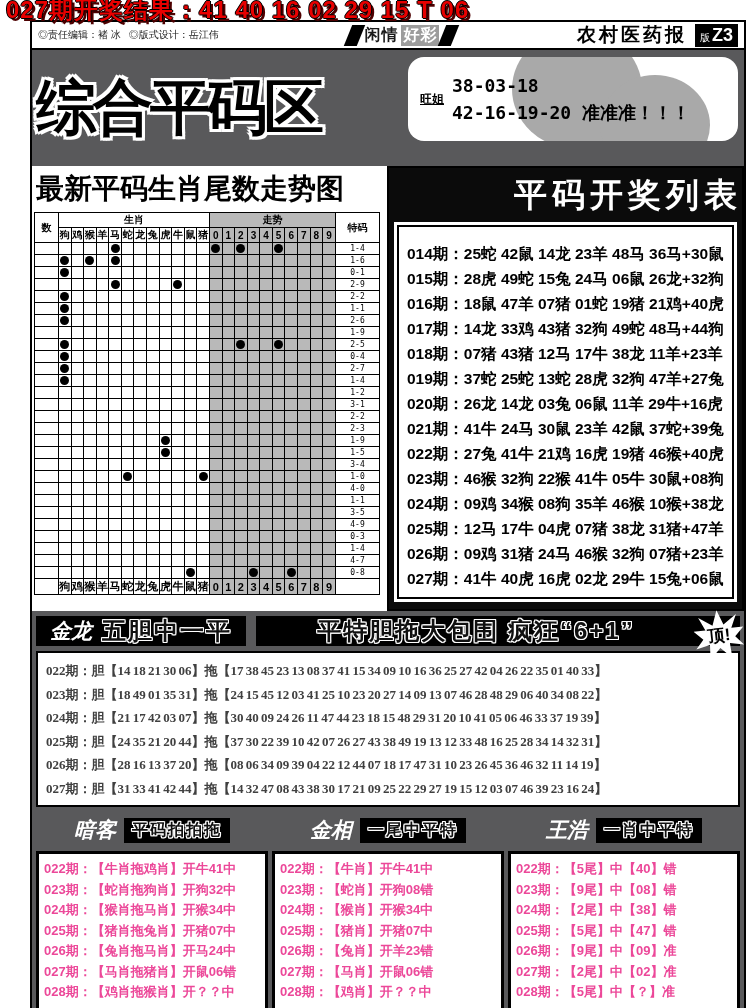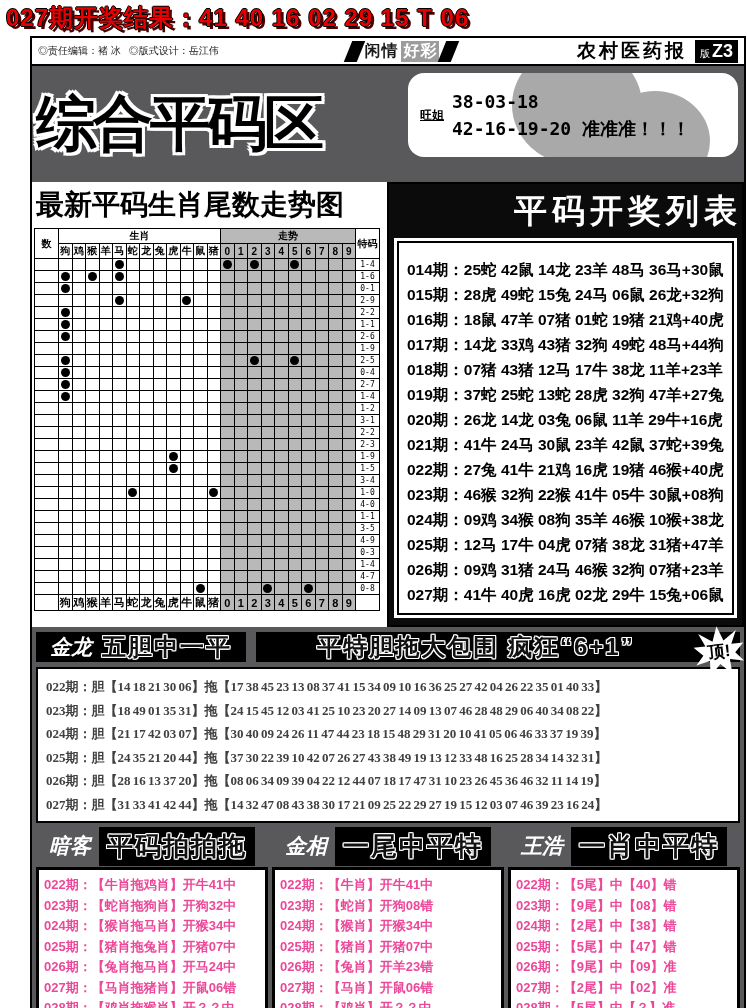--- a/index.html
+++ b/index.html
@@ -1,18 +1,18 @@
 <!DOCTYPE html>
 <html><head>
 <meta charset="utf-8">
 <style>
   * { box-sizing: border-box; }
   body { margin:0; width:748px; height:1008px; background:#fff;
          font-family:"Liberation Sans", sans-serif; overflow:hidden; }
-  .announcement { height:36px; display:flex; align-items:center; padding-left:6px;
+  .announcement { height:20px; display:flex; align-items:center; padding-left:6px;
     font-size:24px; font-weight:900; color:#e80000; letter-spacing:1px; white-space:nowrap;
     text-shadow:1px 0 #000,-1px 0 #000,0 1px #000,0 -1px #000,3px 3px 0 #4d0000; }
   .frame { margin:0 2px 0 30px; border:2px solid #000; }
   
   .masthead { height:28px; border-bottom:2px solid #000; display:flex; align-items:center;
     padding:0 6px; background:#fff; }
   .staff { font-size:10px; color:#222; margin-right:8px; white-space:nowrap; }
   .flag { display:flex; align-items:center; margin:0 auto; gap:3px; }
   .wedge { width:13px; height:21px; background:#000; transform:skewX(-22deg); }
   .flag-text { font-size:16px; font-weight:bold; letter-spacing:1px; color:#1a1a1a; }
@@ -43,21 +43,21 @@
   .main { display:flex; background:#fff; }
   .chart-col { width:352px; padding:2px 0 2px 2px; }
   .chart-title { font-size:28px; font-weight:900; margin:2px 0 4px 2px; white-space:nowrap;
     color:#000; }
   #trend-table { border-collapse:collapse; table-layout:fixed; width:346px; }
   #trend-table th, #trend-table td { border:1px solid #000; padding:0; text-align:center;
     overflow:hidden; }
   #trend-table th { font-weight:bold; height:14px; font-size:10px; }
   .zh { font-size:11px; }
   .tcell { background:#b9b9b9; }
-  .numw { width:24px; } .lblw { width:24px; }
+  .numw { width:24px; } .lblw { width:44px; }
   .drow td { height:12px; }
   .dot { width:9px; height:9px; background:#000; border-radius:50%; display:block; margin:0 auto; }
   .lblcell { font-size:8px; font-family:"DejaVu Sans Mono", monospace; }
   .speccell { font-size:8px; line-height:1.1; }
   .frow td { height:14px; font-size:11px; font-weight:bold; }
   .results-col { flex:1; margin-left:3px; background:#0b0b0b; border:2px solid #000;
     display:flex; flex-direction:column; }
   .results-title { color:#fff; text-align:right; font-family:"DejaVu Serif", serif;
     font-weight:900; font-size:33px; letter-spacing:5px; padding:5px 0 4px; white-space:nowrap; }
   .results-box { flex:1; margin:3px 8px 10px; background:#fff; border:2px solid #000;
@@ -79,21 +79,21 @@
     clip-path:polygon(50% 0%,61% 30%,88% 12%,76% 38%,100% 38%,82% 56%,98% 74%,70% 68%,72% 98%,50% 76%,28% 98%,30% 68%,2% 74%,18% 56%,0% 38%,24% 38%,12% 12%,39% 30%);
     display:flex; align-items:center; justify-content:center; transform:rotate(-6deg); }
   .burst span { font-size:17px; font-weight:900; color:#000; }
   .promo-rows { background:#fff; border:2px solid #000; padding:6px 4px 5px 8px; margin-bottom:5px; }
   .promo-row { font-size:13px; font-weight:bold; line-height:23.5px; white-space:nowrap;
     word-spacing:-1px; color:#404040;font-family:Liberation Serif, serif; }
   
   .tips-head { display:flex; gap:4px; height:36px; margin-bottom:3px; }
   .tip-head { flex:1; display:flex; align-items:center; justify-content:center; gap:8px; }
   .tip-title-box { background:#000; padding:2px 8px; }
-  .tip-title-box .outline-txt { font-size:26px; }
+  .tip-title-box .outline-txt { font-size:16px; }
   .tips-boxes { display:flex; gap:4px; }
   .tip-box { flex:1; background:#fff; border:3px solid #000; padding:5px 2px 5px 5px; }
   .tip-row { font-size:13px; font-weight:bold; line-height:20.5px; white-space:nowrap; color:#ec4899; }
 </style>
 </head>
 <body>
 
 <div class="announcement">027期开奖结果：41 40 16 02 29 15 T 06</div>
 
 <div class="frame">

